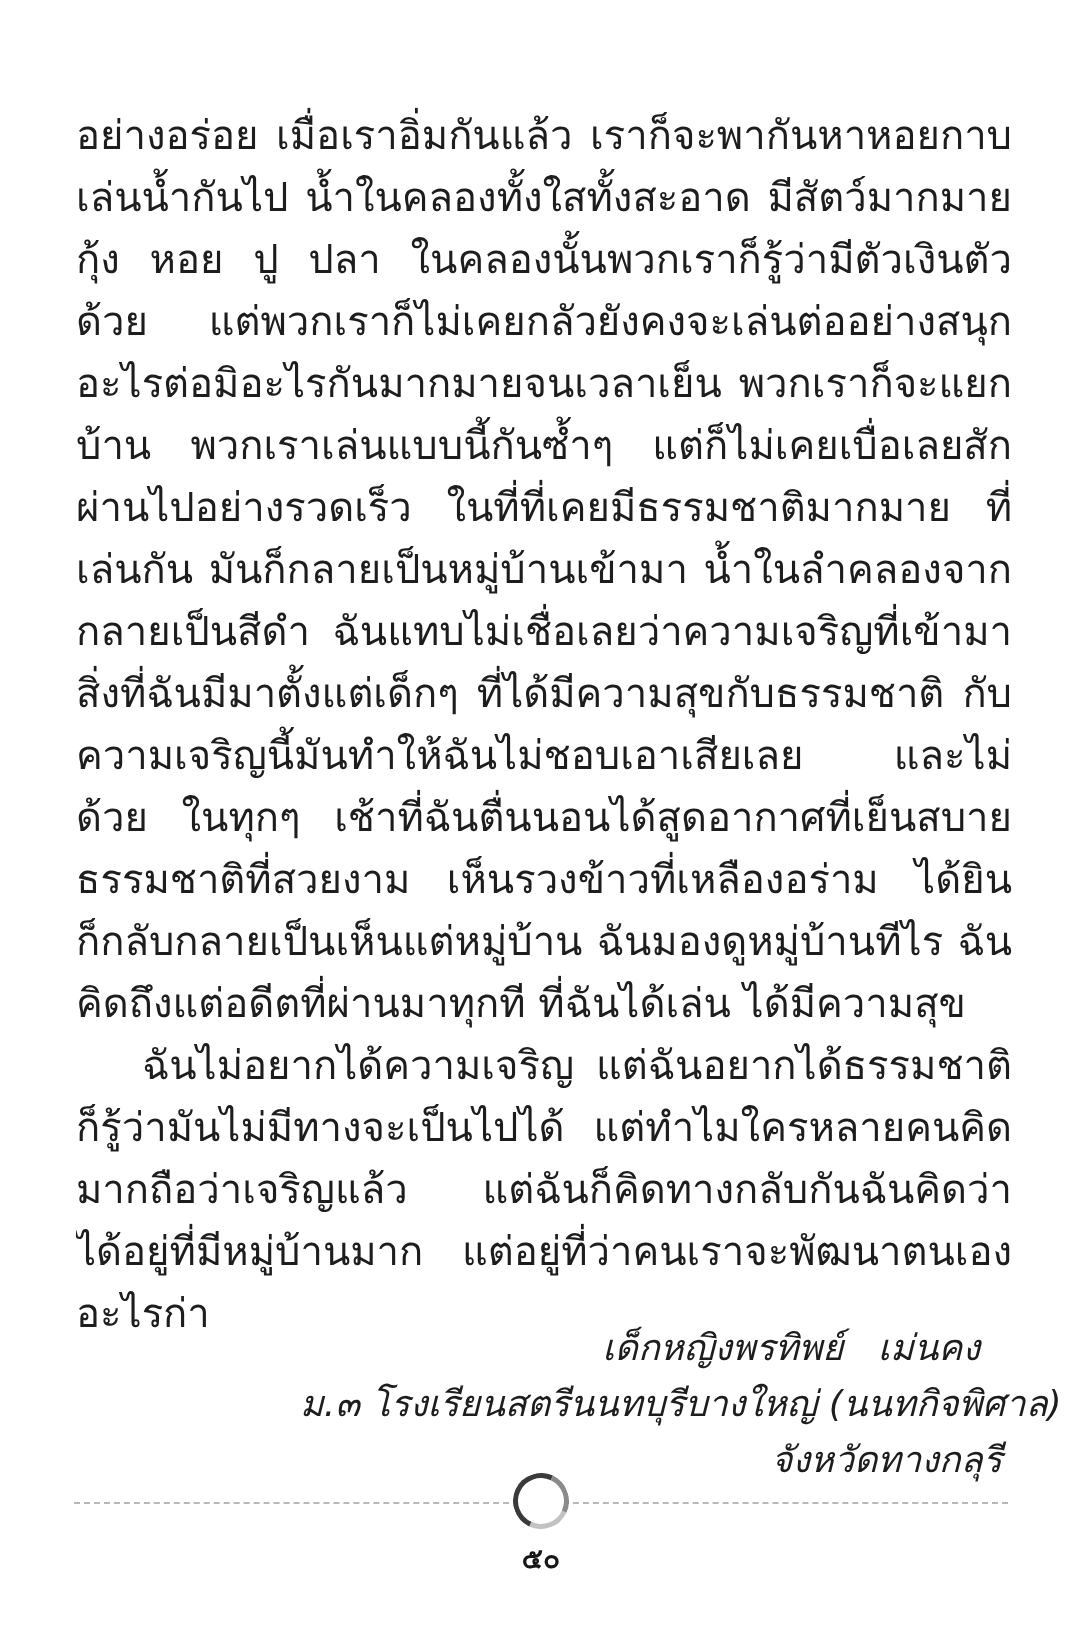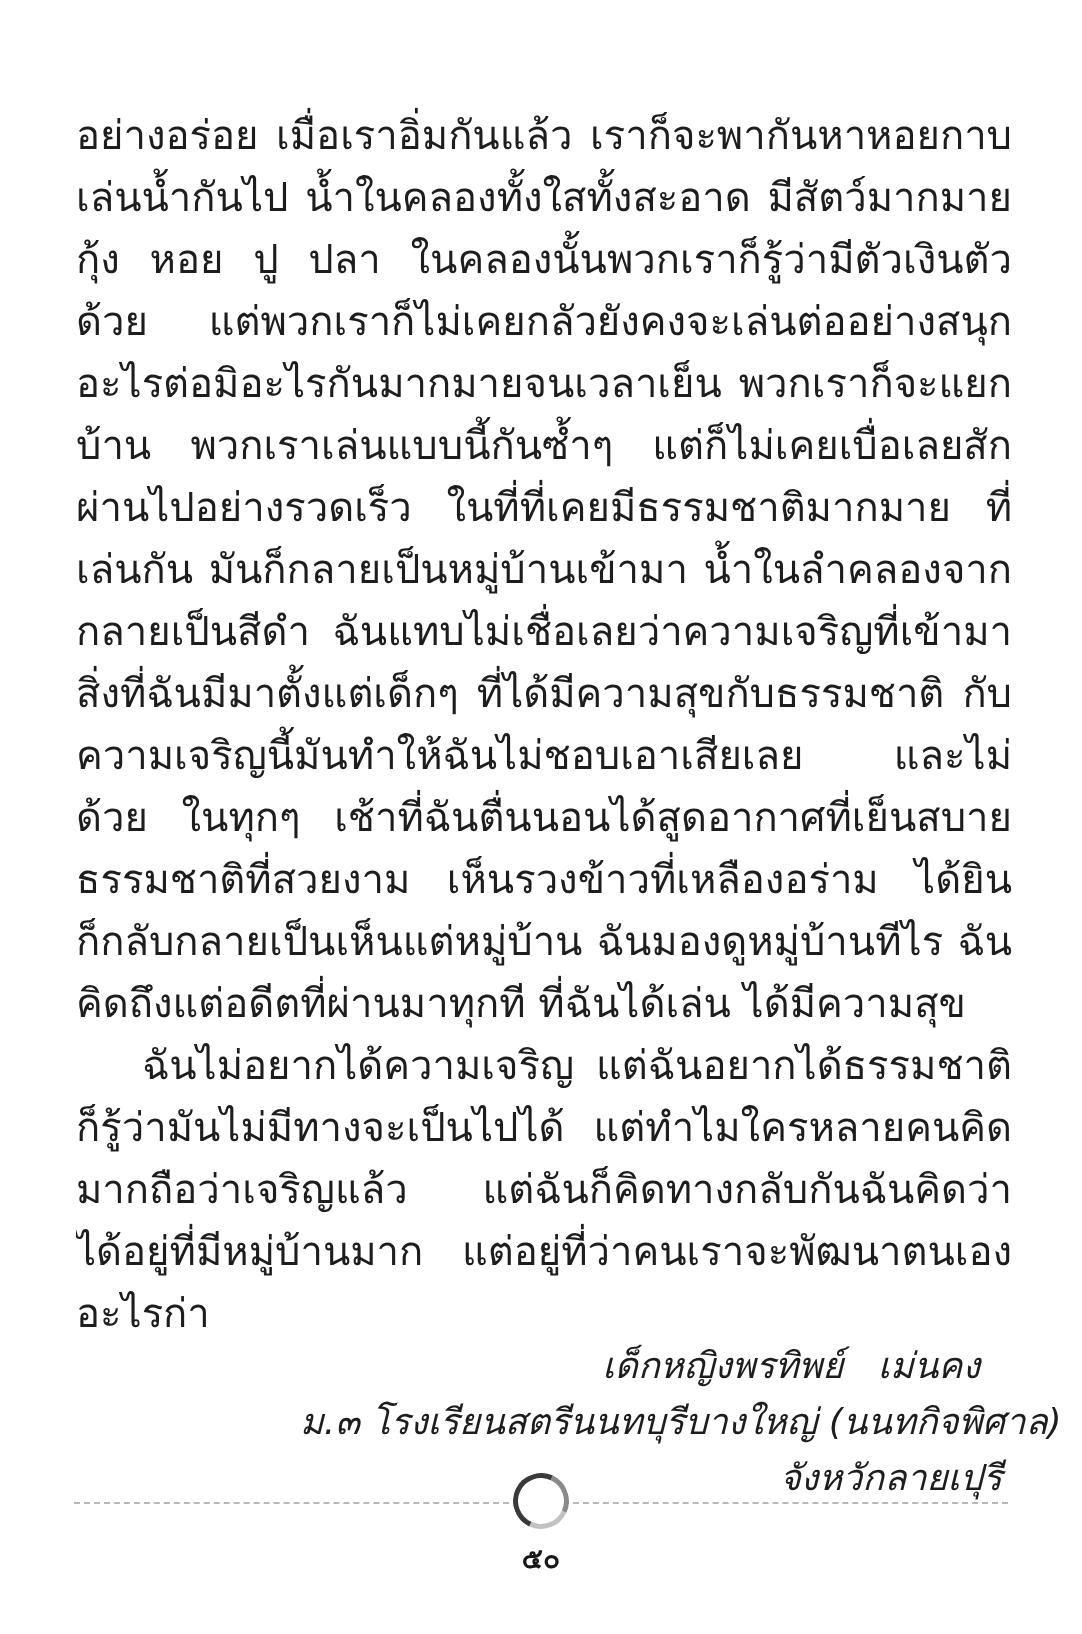--- a/index.html
+++ b/index.html
@@ -35,21 +35,20 @@
   .body-line.indent {
     text-indent: 66px;
   }
   .signature {
     position: absolute;
     top: 1320px; right: 80px; left: 300px;
     text-align: right;
     font-style: italic;
     font-size: 36px;
     line-height: 56px;
-    margin-top: 18px;
   }
   .signature .sig-line { white-space: pre; }
   .signature .sig-name { padding-right: 22px; }
   .footer-divider {
     position: absolute;
     top: 1502px; left: 74px; width: 934px;
     border-top: 2px dashed #b8b8b8;
   }
   .ring-ornament {
     position: absolute;
@@ -95,20 +94,20 @@
       <div class="body-line indent">ฉันไม่อยากได้ความเจริญ แต่ฉันอยากได้ธรรมชาติคืนมา แต่ฉัน</div>
       <div class="body-line">ก็รู้ว่ามันไม่มีทางจะเป็นไปได้ แต่ทำไมใครหลายคนคิดว่าพื้นที่ที่มีหมู่บ้าน</div>
       <div class="body-line">มากถือว่าเจริญแล้ว แต่ฉันก็คิดทางกลับกันฉันคิดว่าความเจริญนั้นไม่</div>
       <div class="body-line">ได้อยู่ที่มีหมู่บ้านมาก แต่อยู่ที่ว่าคนเราจะพัฒนาตนเองให้มีความเจริญ</div>
       <div class="body-line short">อะไรก่า</div>
     </div>
 
   <div class="signature">
     <div class="sig-line sig-name">เด็กหญิงพรทิพย์   เม่นคง</div>
     <div class="sig-line">ม.๓ โรงเรียนสตรีนนทบุรีบางใหญ่ (นนทกิจพิศาล)</div>
-    <div class="sig-line">จังหวักลายเปุรี</div>
+    <div class="sig-line">จังหวัดทางกลุรี</div>
   </div>
 
   <div class="footer-divider"></div>
   <div class="ring-ornament"></div>
   <div class="page-number">๕๐</div>
 
 </div>
 
 </body></html>

